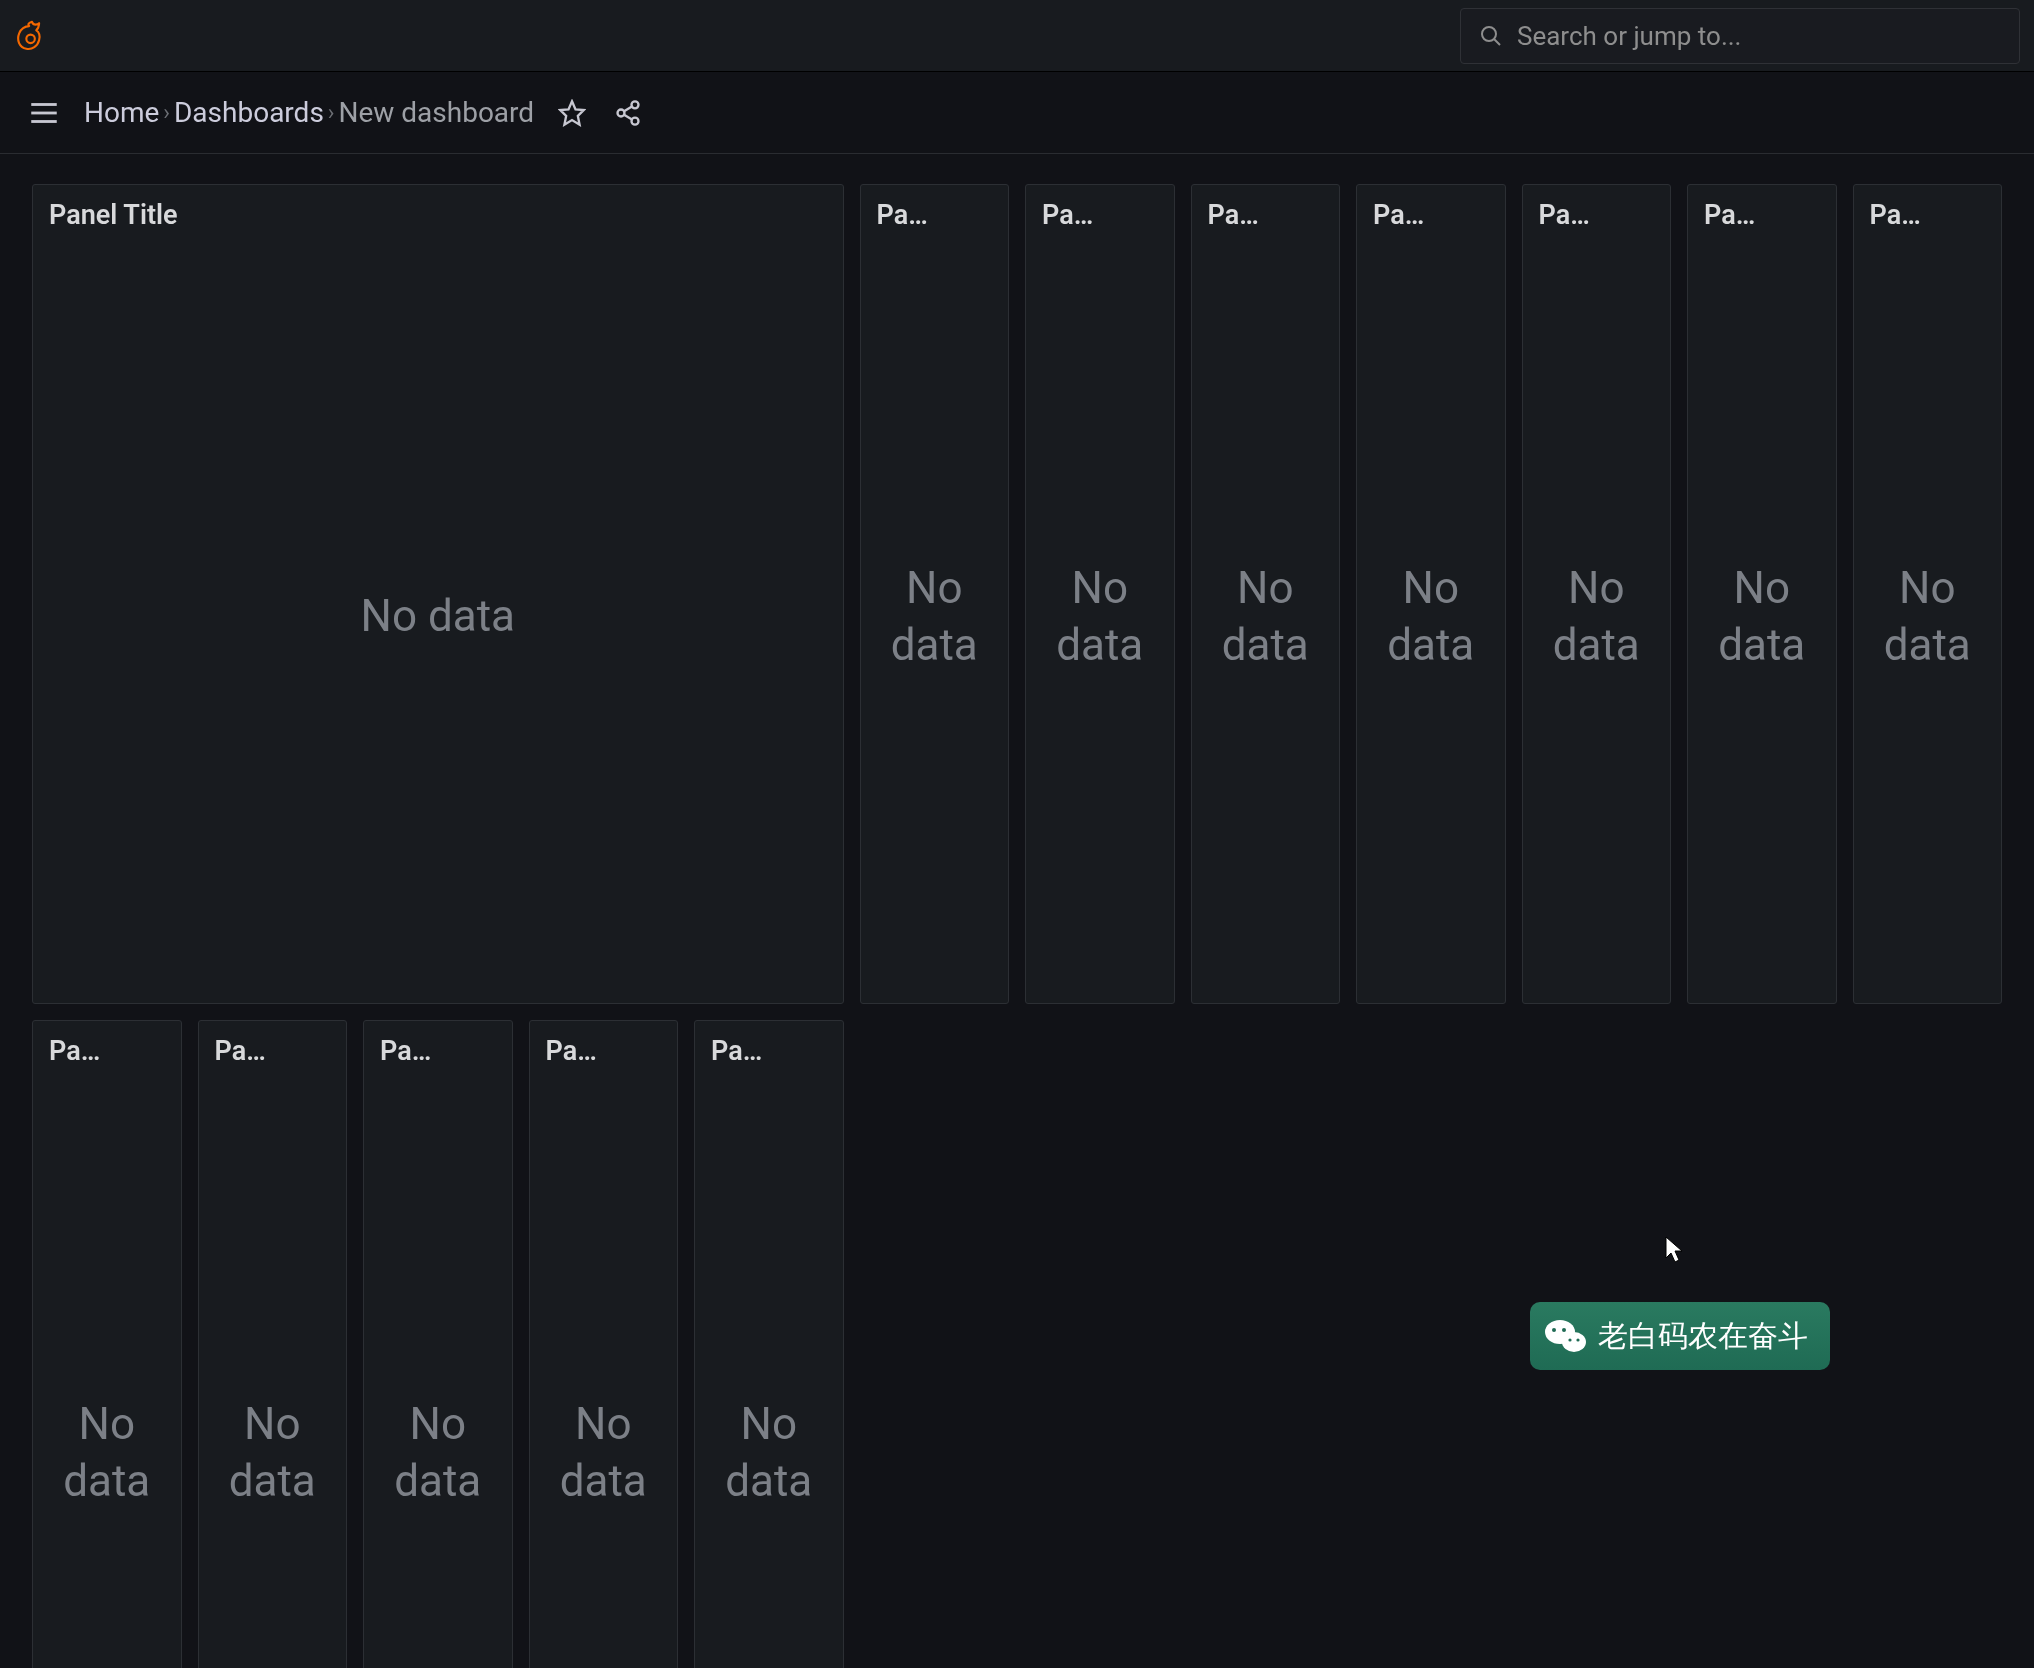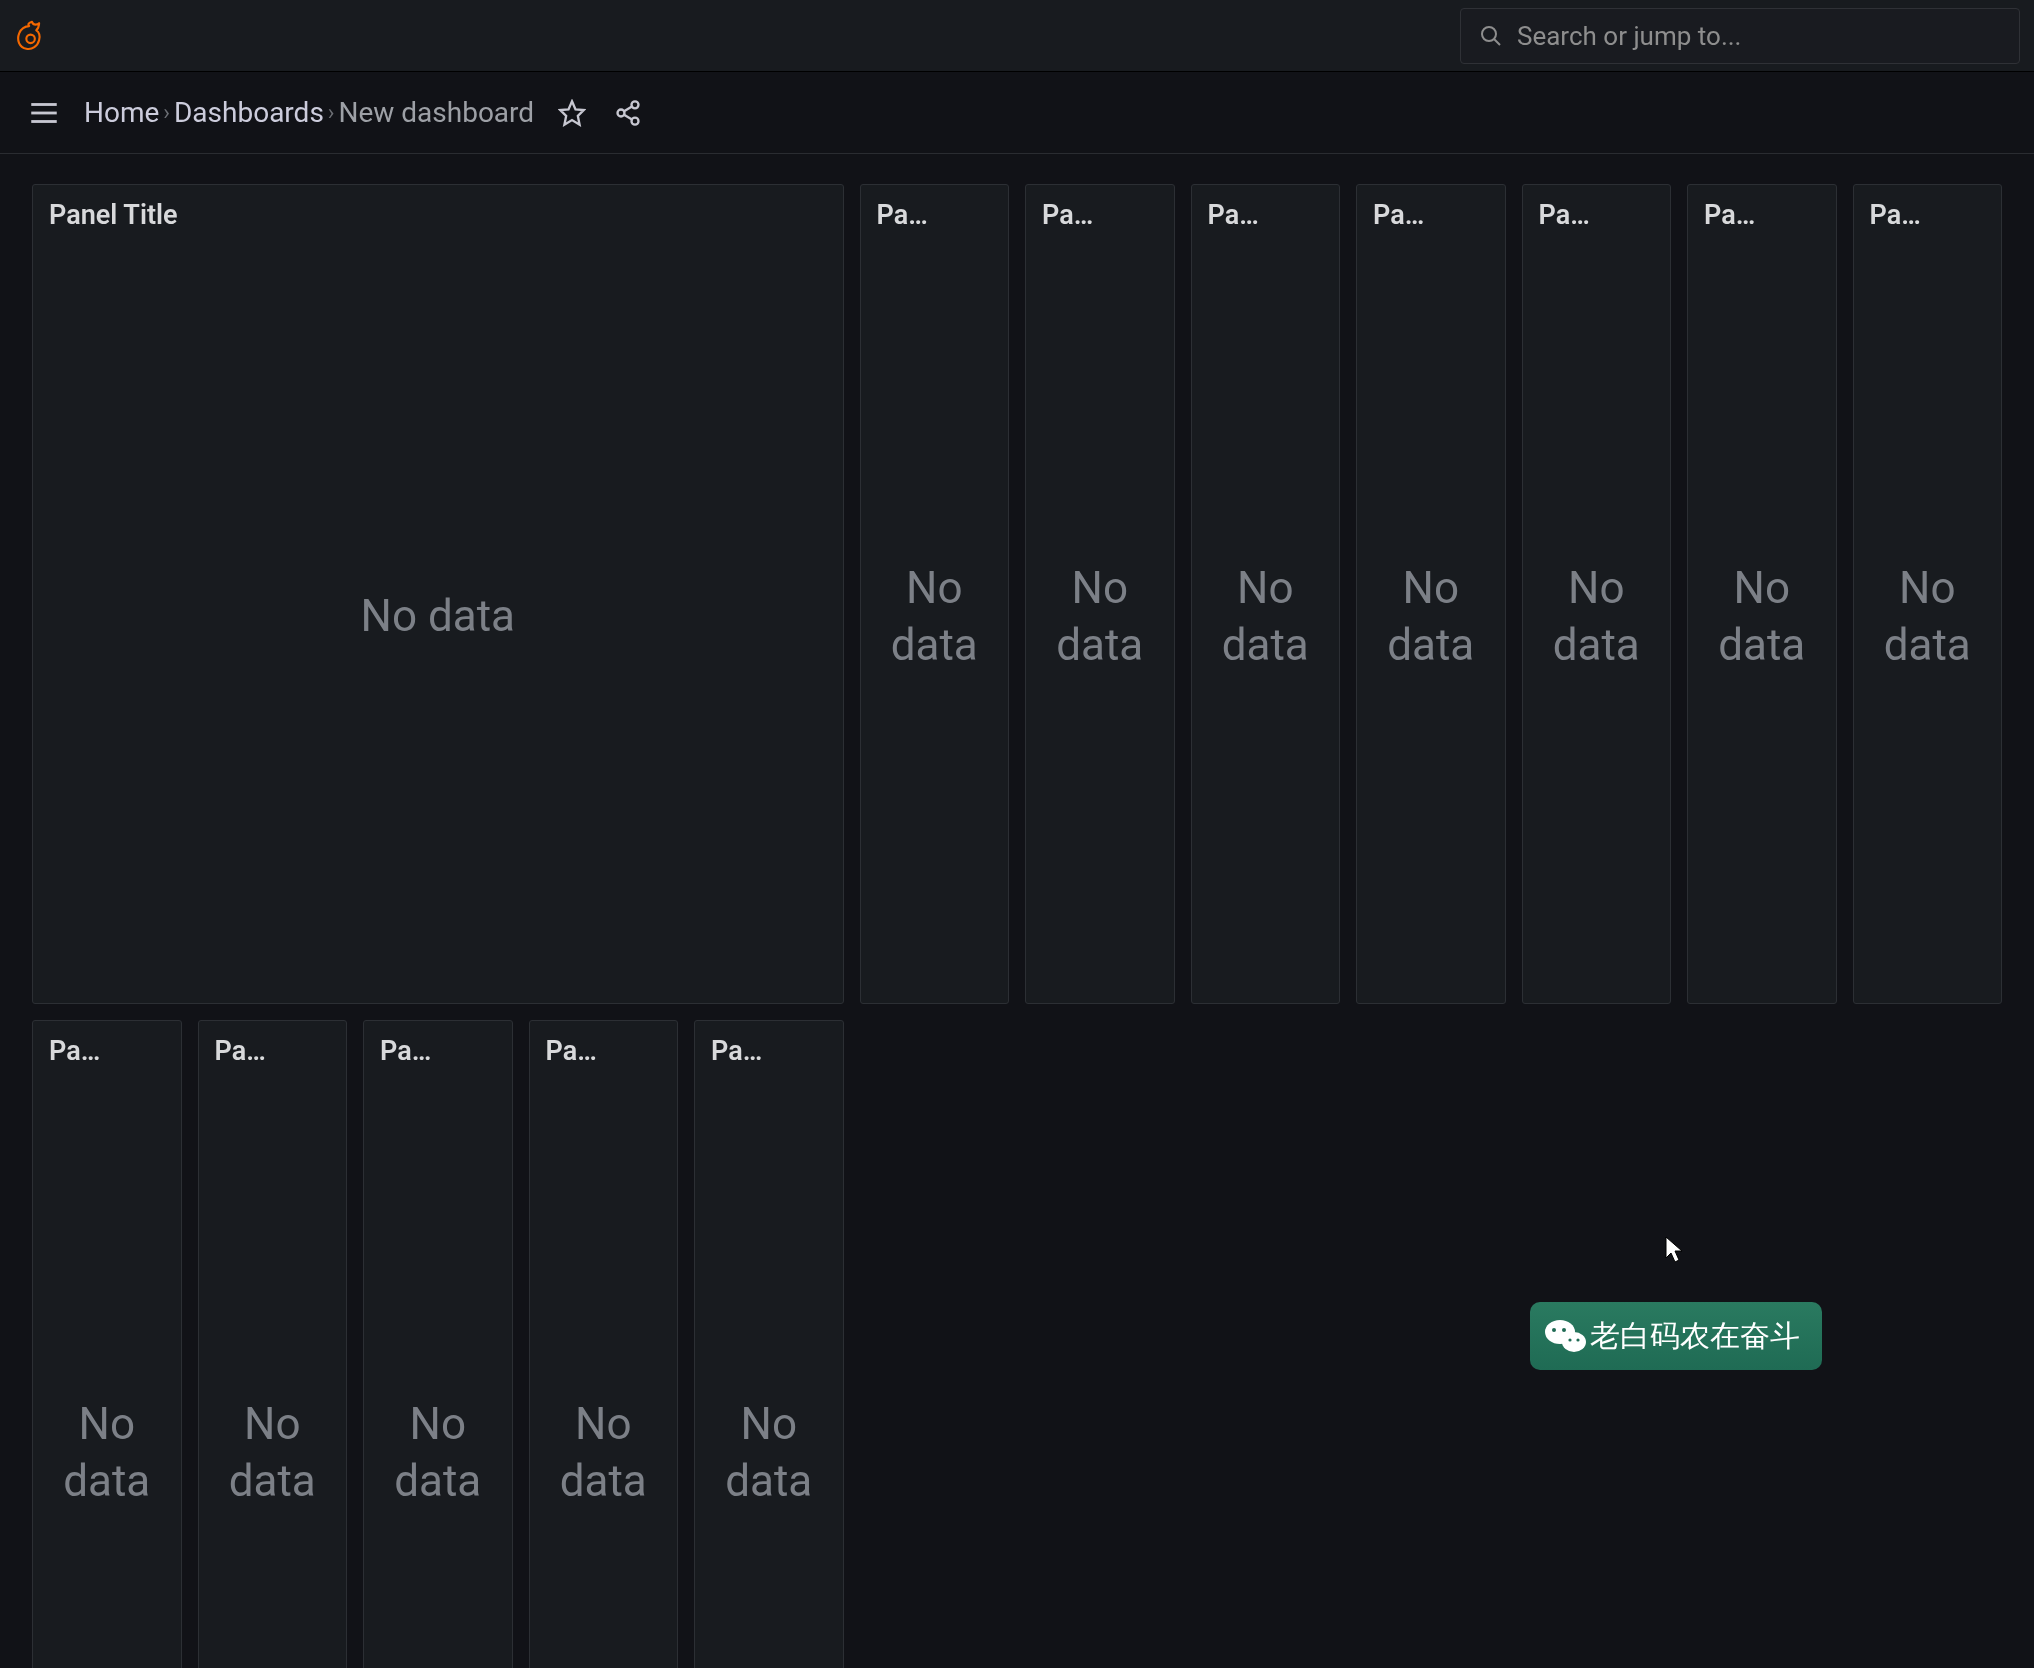--- a/index.html
+++ b/index.html
@@ -123,20 +123,21 @@
   .span-big { grid-column: span 5; }
   .span-1   { grid-column: span 1; }
 
   
   .watermark {
     position: absolute;
     left: 1530px;
     top: 1302px;
     display: flex;
     align-items: center;
+    gap: 8px;
     background: #1f6b54;
     background: linear-gradient(#2a7a60, #1f6b54);
     color: #fff;
     font-size: 30px;
     font-weight: 500;
     padding: 10px 22px 10px 12px;
     border-radius: 10px;
   }
   .watermark .bubble {
     width: 48px; height: 48px;

